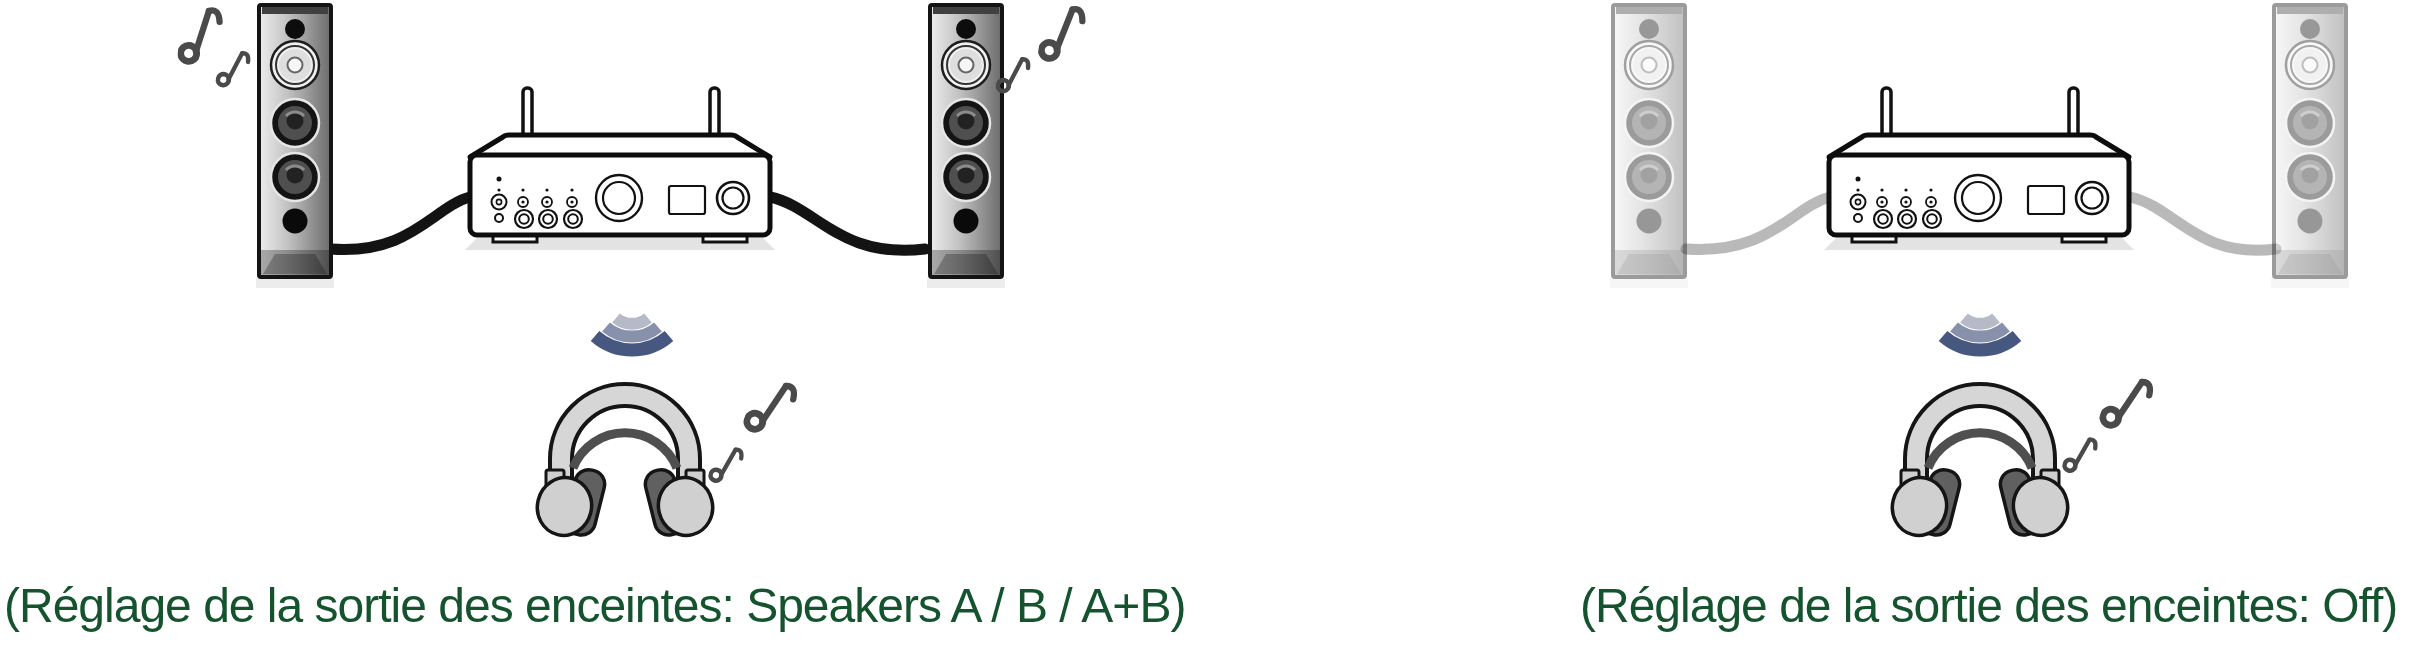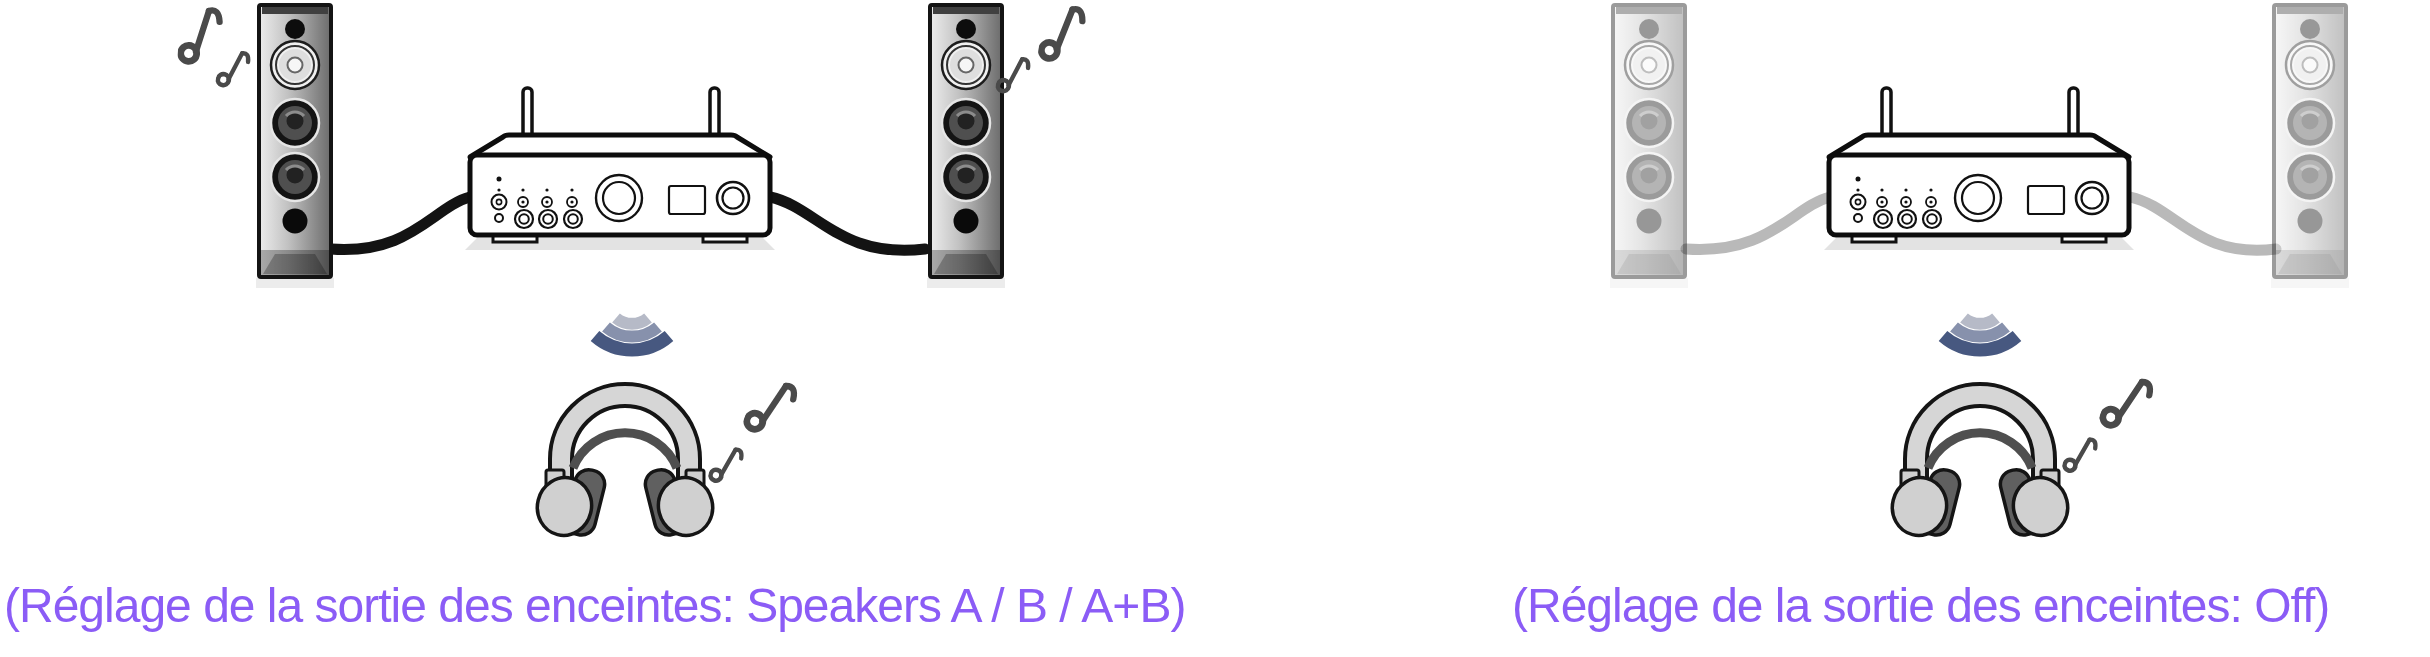--- a/index.html
+++ b/index.html
@@ -1,19 +1,19 @@
 <!DOCTYPE html>
 <html><head>
 <meta charset="utf-8">
 <style>
   html,body{margin:0;padding:0;background:#fff;}
   #stage{position:relative;width:2430px;height:657px;background:#fff;overflow:hidden;
          font-family:"Liberation Sans", sans-serif;}
   .abs{position:absolute;}
-  .caption{position:absolute;font-size:48px;letter-spacing:-1px;color:#8b5cf6;white-space:nowrap;line-height:1.1;}
+  .caption{position:absolute;font-size:48px;letter-spacing:-1px;color:#14532d;white-space:nowrap;line-height:1.1;}
   .ghost{opacity:.42;}
   .note{color:#4a4a4a;}
   svg{display:block;overflow:visible;}
   .sprite{position:absolute;width:0;height:0;}
 </style>
 </head>
 <body>
 
 <svg class="sprite" aria-hidden="true">
   <defs>
@@ -188,16 +188,16 @@
         <use href="#hp"></use>
       </svg>
 
     <svg class="abs note" style="left:2066px;top:432px;transform:rotate(16deg)" width="30" height="44" viewBox="0 0 52 76">
         <use href="#note"></use>
       </svg>
     <svg class="abs note" style="left:2104px;top:370px;transform:rotate(20deg)" width="48" height="64" viewBox="0 0 52 76">
         <use href="#note"></use>
       </svg>
 
-    <div class="caption" style="left:1512px;top:580px">(Réglage de la sortie des enceintes: Off)</div>
+    <div class="caption" style="left:1580px;top:580px">(Réglage de la sortie des enceintes: Off)</div>
   </div>
 
 </div>
 
 </body></html>

